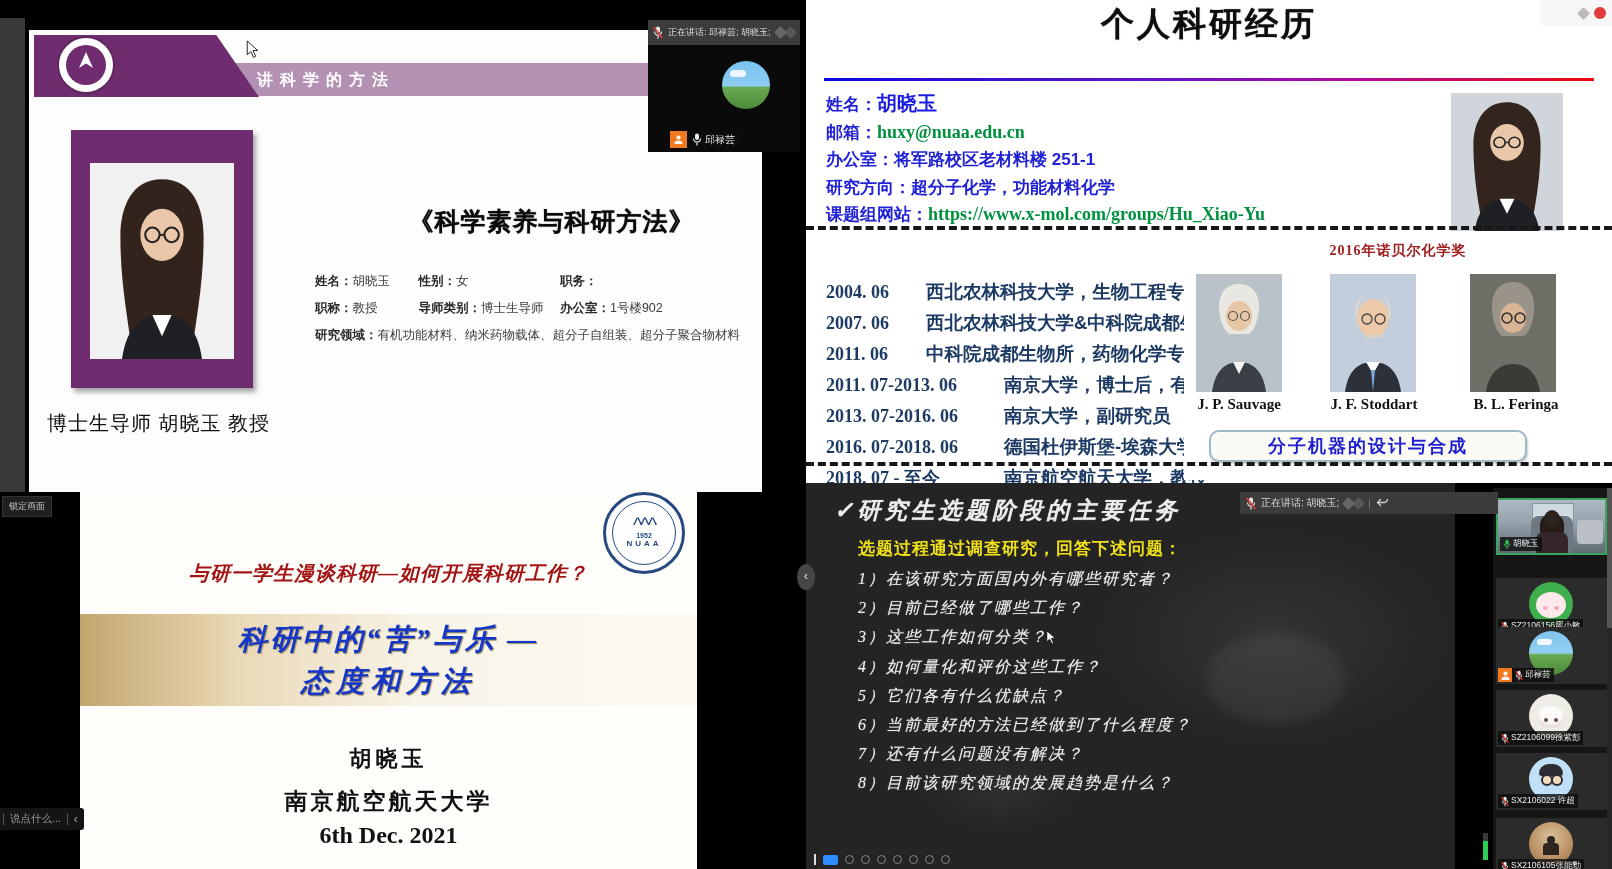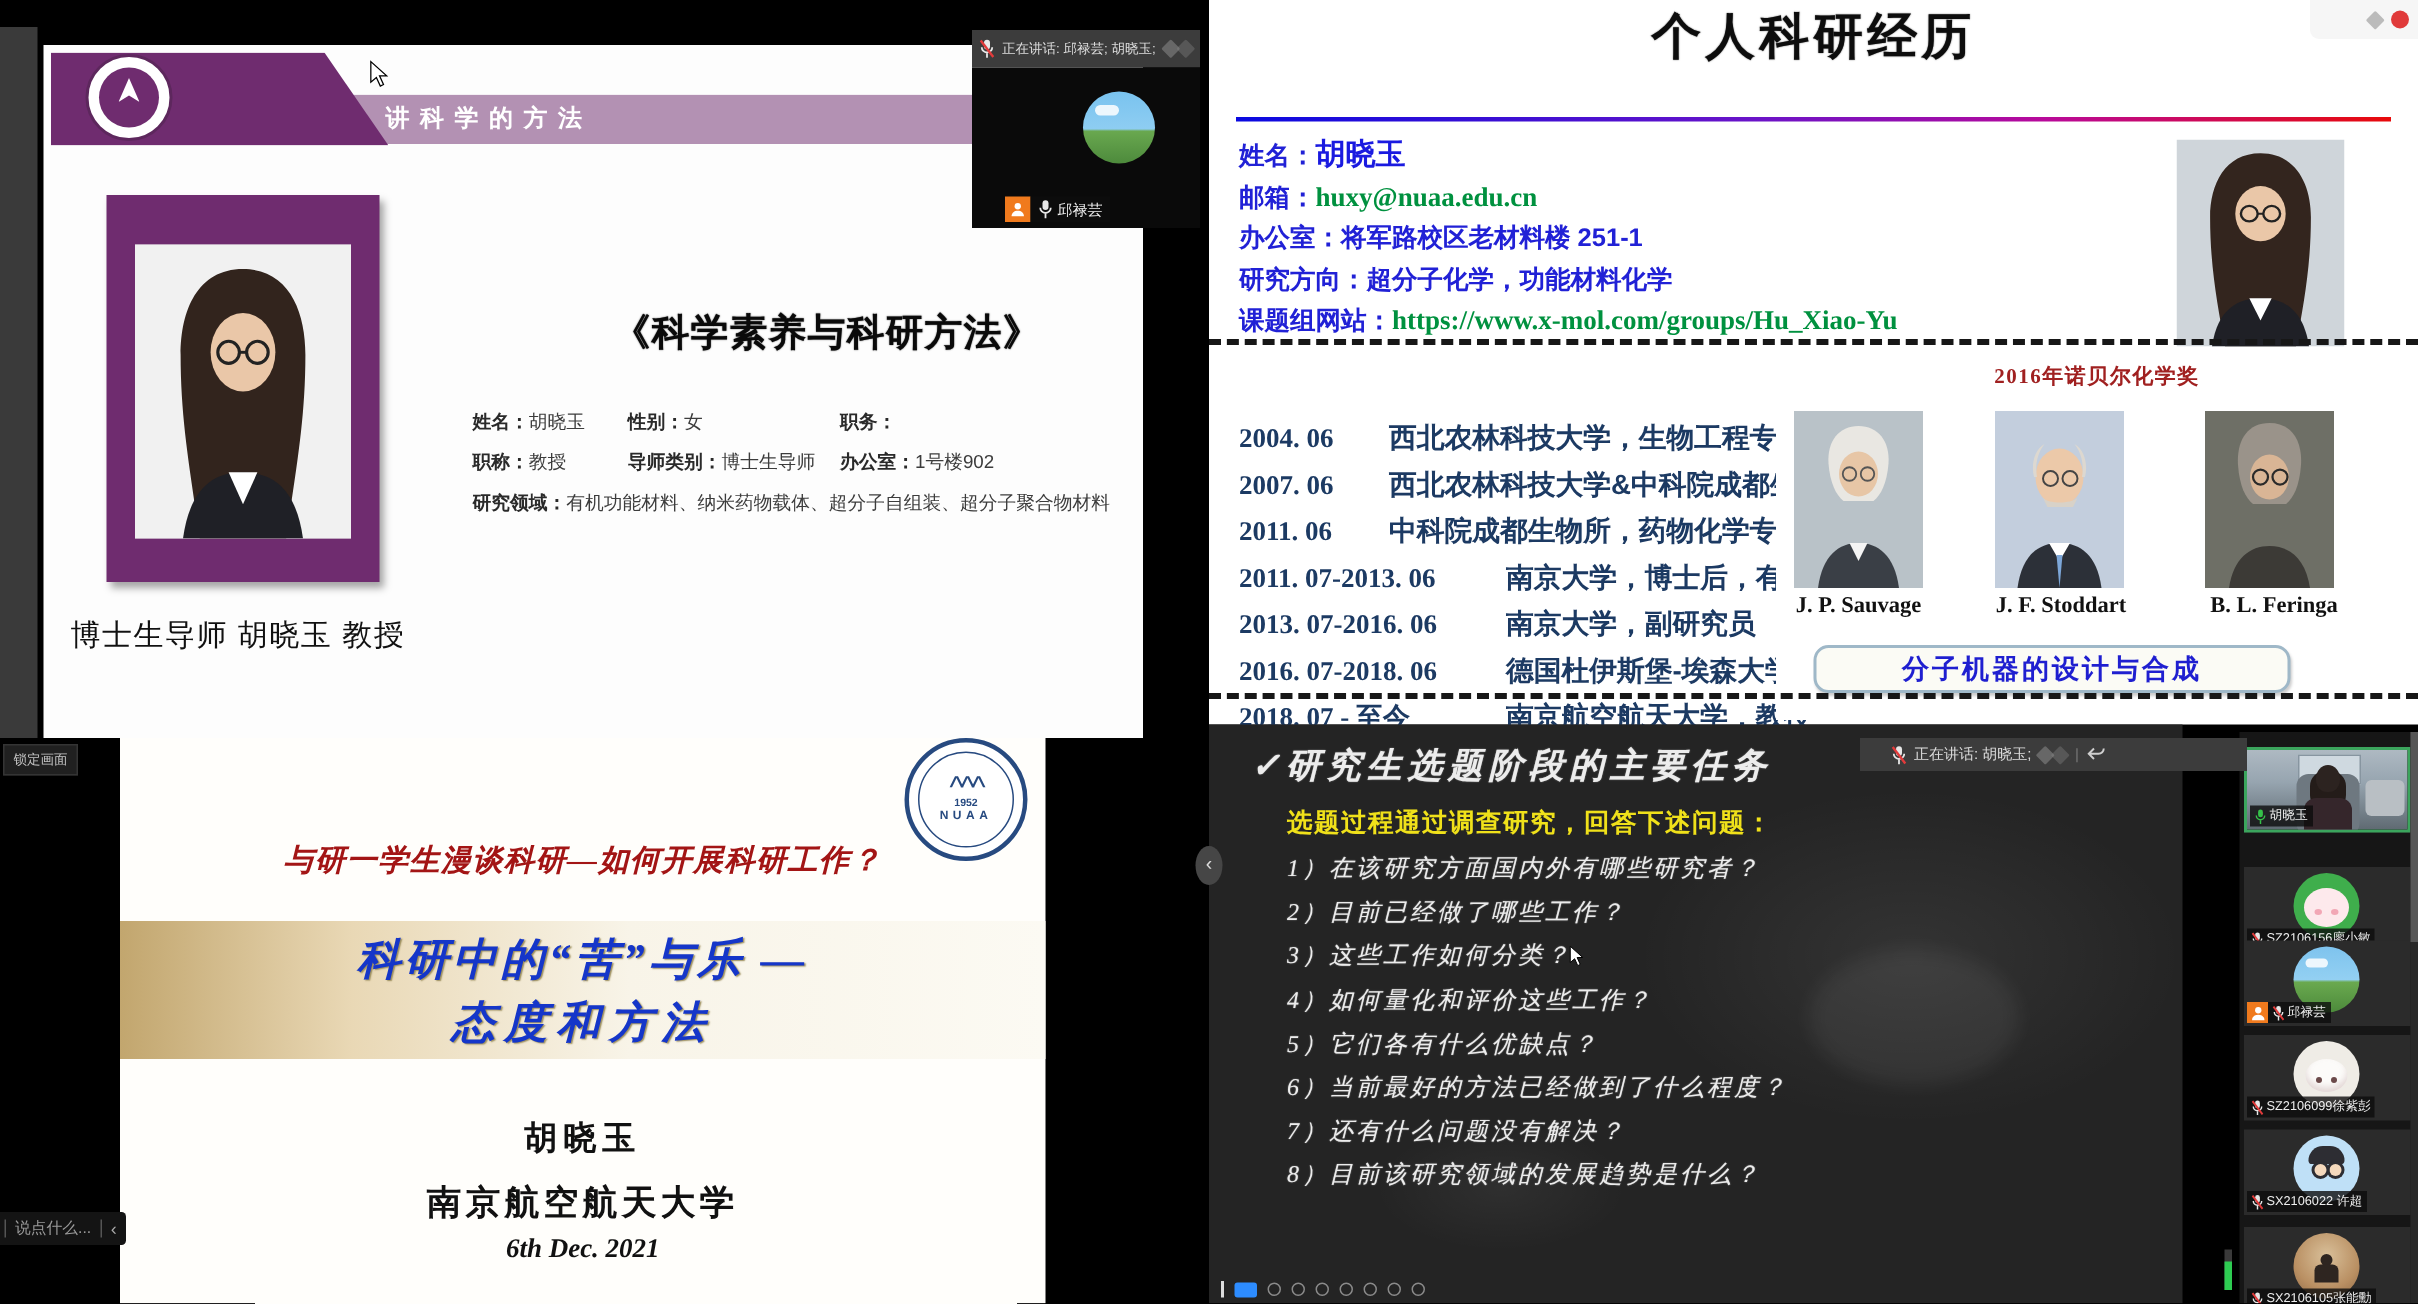--- a/index.html
+++ b/index.html
@@ -103,22 +103,22 @@
   .bl-band { left:0; top:122px; width:617px; height:92px;
       background:linear-gradient(90deg,#c2a66e 0%,#e9d8b5 25%,#f8f4e8 55%,#fcfaf3 100%); }
   .bl-blue1 { left:0; top:128px; width:617px; text-align:center; color:#1536c9; font-weight:bold; font-style:italic;
       font-size:29px; letter-spacing:3px; font-family:"Liberation Serif","DejaVu Serif",serif; text-shadow:1px 1px 1px #9a8c5a; }
   .bl-blue2 { left:0; top:170px; width:617px; text-align:center; color:#1536c9; font-weight:bold; font-style:italic;
       font-size:29px; letter-spacing:6px; font-family:"Liberation Serif","DejaVu Serif",serif; text-shadow:1px 1px 1px #9a8c5a; }
   .bl-author { left:0; top:252px; width:617px; text-align:center; font-size:22px; font-weight:bold; color:#111;
       font-family:"Liberation Serif","DejaVu Serif",serif; letter-spacing:4px; }
   .bl-univ { left:0; top:294px; width:617px; text-align:center; font-size:23px; font-weight:bold; color:#111;
       font-family:"Liberation Serif","DejaVu Serif",serif; letter-spacing:3px; }
-  .bl-date { left:0; top:330px; width:617px; text-align:center; font-size:18px; font-weight:bold; color:#111;
-      font-family:"Liberation Serif","DejaVu Serif",serif;font-style:italic; }
+  .bl-date { left:0; top:330px; width:617px; text-align:center; font-size:24px; font-weight:bold; color:#111;
+      font-family:"Liberation Serif","DejaVu Serif",serif; }
   .bl-chatbar { left:0; top:333px; height:22px; background:#141414; display:flex; align-items:center;
       gap:6px; padding:0 6px 0 3px; border-radius:0 3px 3px 0; }
   .bl-chatbar .vline { width:1px; height:12px; background:#555; }
   .bl-chatbar .ph { color:#9a9a9a; font-size:10.5px; white-space:nowrap; }
   .bl-chatbar .chev { color:#aaa; font-size:12px; }
 
   
   #sec-br { left:806px; top:483px; width:806px; height:386px; }
   .board { left:0; top:0; width:649px; height:386px; background:
       radial-gradient(260px 160px at 72% 40%, rgba(255,255,255,.07), rgba(255,255,255,0) 70%),
@@ -128,21 +128,21 @@
       background:rgba(255,255,255,.06); filter:blur(6px); }
   .chalk { color:#ececec; font-family:"Liberation Serif","DejaVu Serif",serif; font-style:italic;
       text-shadow:0 0 1px rgba(255,255,255,.55); }
   .br-heading { left:28px; top:12px; font-size:23px; letter-spacing:4px; font-weight:bold; }
   .br-sub { left:52px; top:54px; font-size:17px; font-weight:bold; color:#f0e11a; font-style:normal;
       font-family:"Liberation Sans","DejaVu Sans",sans-serif; text-shadow:none; letter-spacing:1px; }
   .br-q { left:52px; width:560px; font-size:16px; letter-spacing:2px; position:absolute; }
   .br-chevbtn { left:-9px; top:81px; width:18px; height:26px; background:#464646; border-radius:50%;
       color:#ddd; text-align:center; line-height:24px; font-size:13px; }
   .br-bar { left:434px; top:9px; width:258px; height:22px; background:#3c3c3c; display:flex; align-items:center;
-      gap:5px; padding:0 21px; z-index:5; }
+      gap:5px; padding:0 6px; z-index:5; }
   .br-bar .txt { color:#ddd; font-size:10px; white-space:nowrap; }
   .br-bar .sep { color:#777; font-size:10px; }
   .br-pag { left:8px; top:371px; display:flex; align-items:center; gap:7px; }
   .br-pag .tick { width:2px; height:11px; background:#ddd; }
   .br-pag .blue { width:15px; height:10px; background:#2d8cff; border-radius:2px; }
   .br-pag .dot { width:9px; height:9px; border:1.5px solid #8a8a8a; border-radius:50%; }
   .br-slider { left:677px; top:350px; width:5px; height:27px; background:#3a3a3a; }
   .br-slider .fill { position:absolute; bottom:0; left:0; width:5px; height:19px; background:#2ecc52; }
 
   

